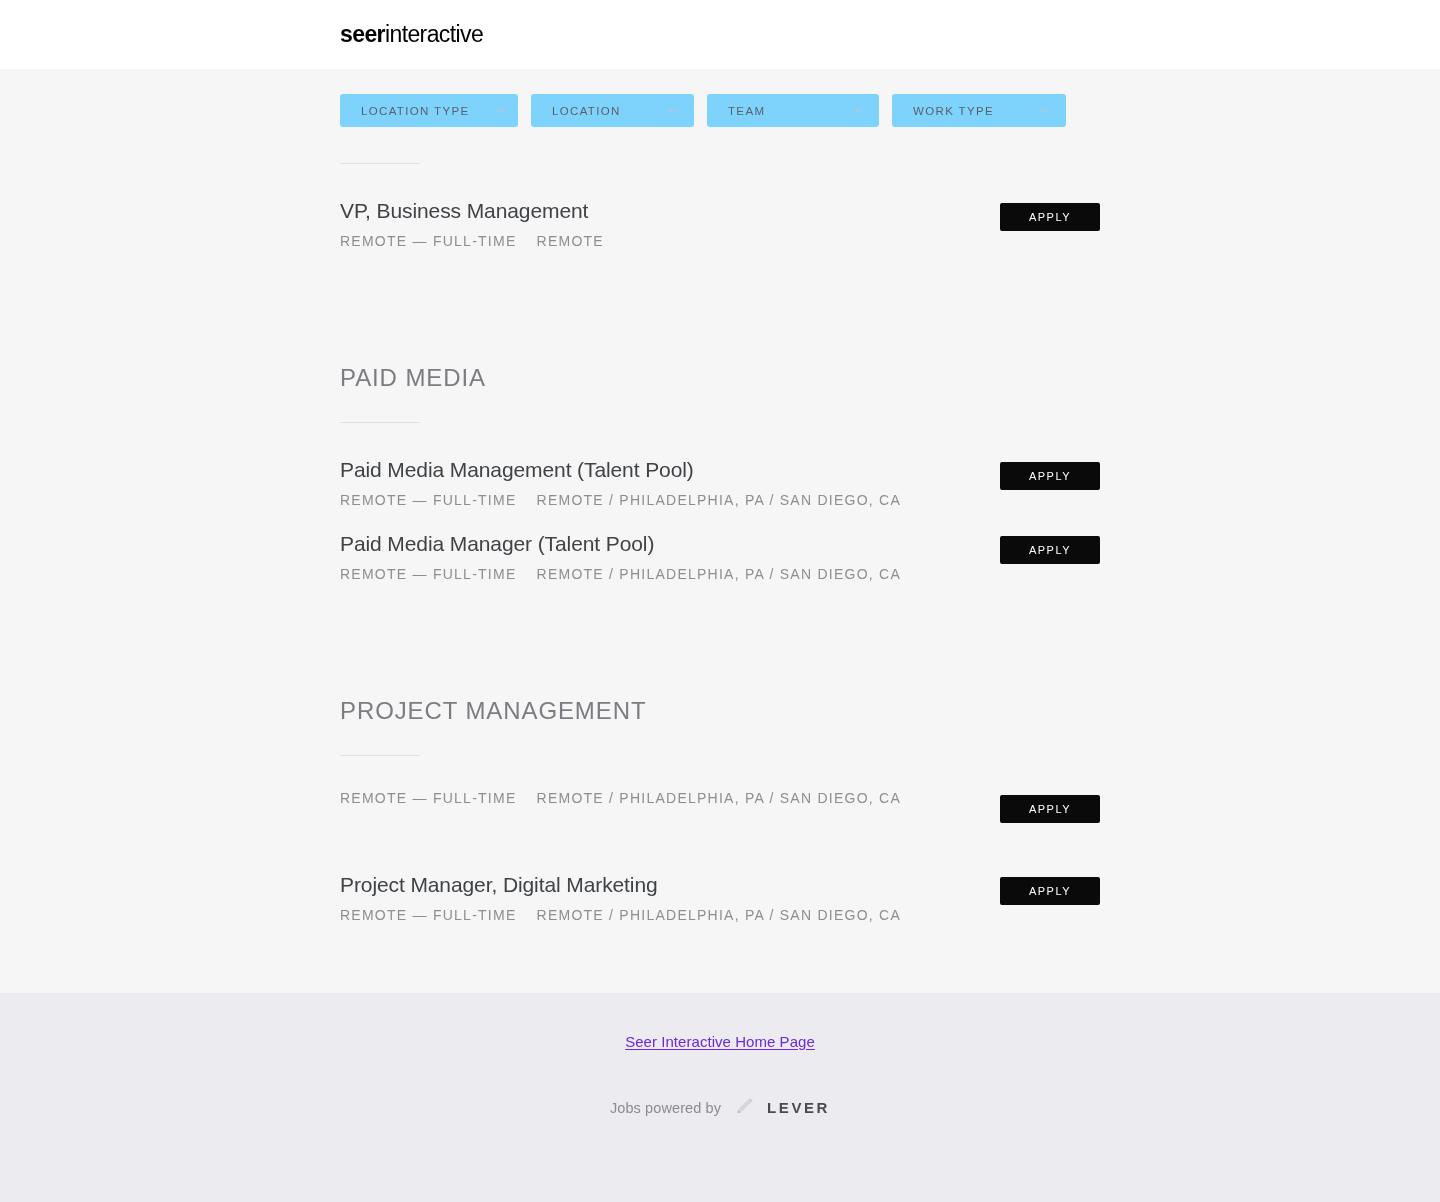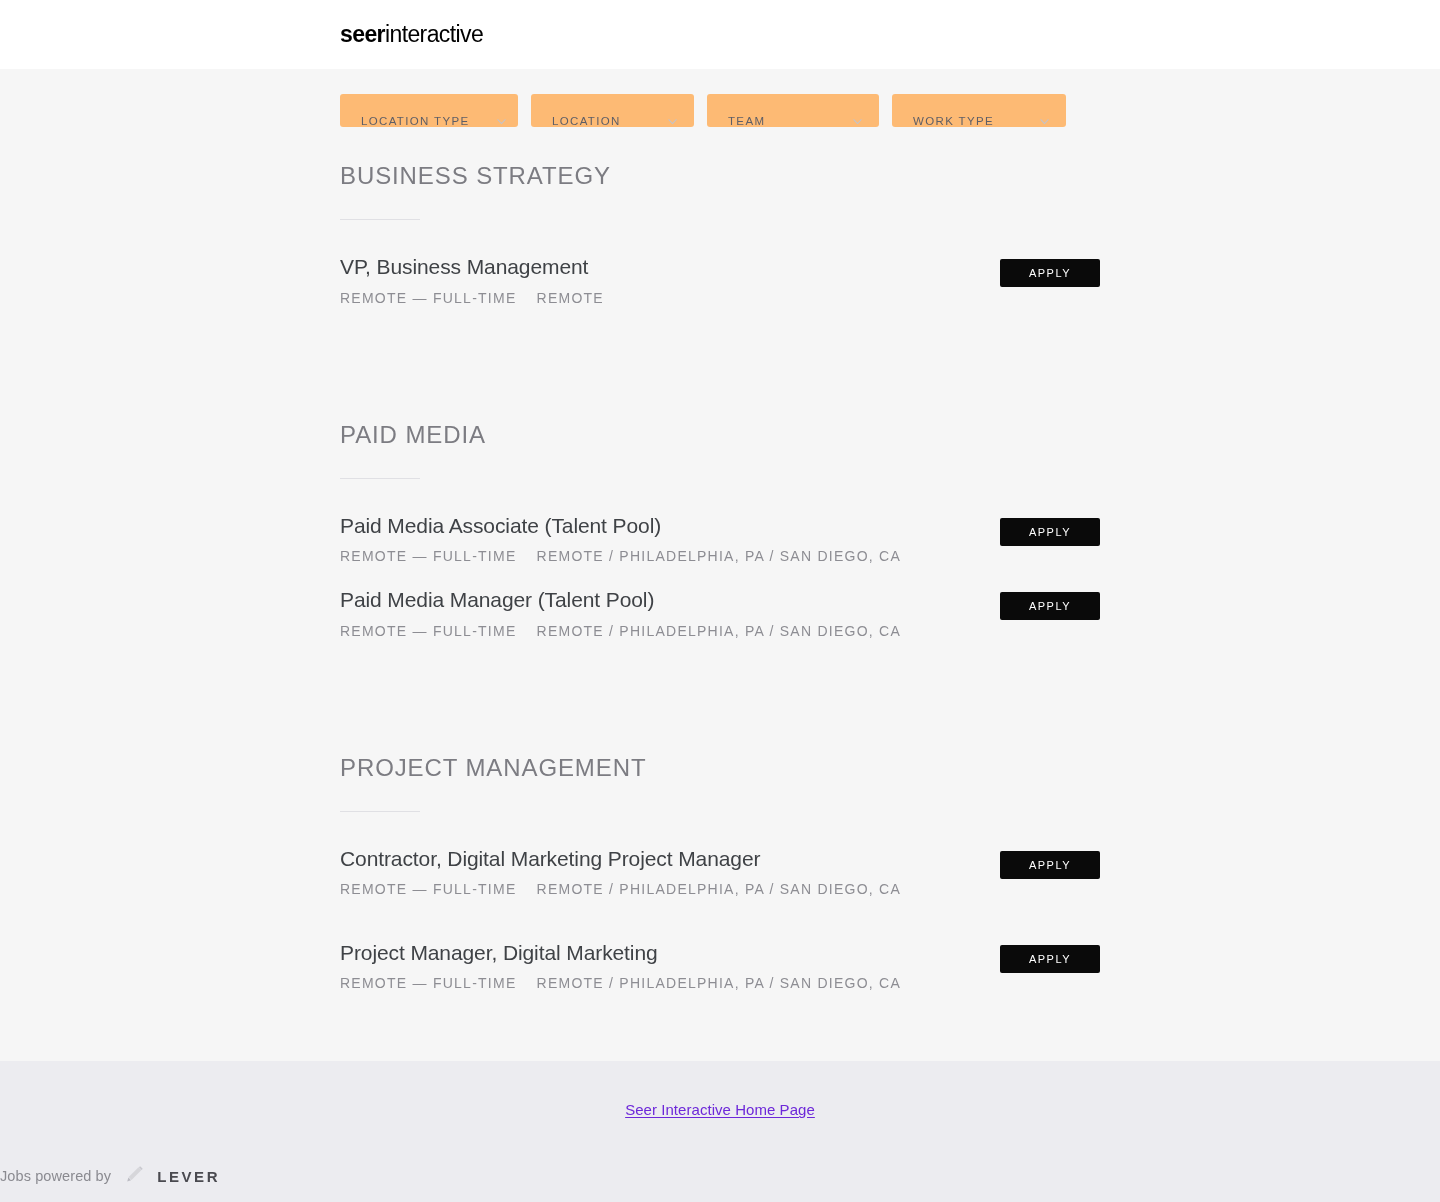--- a/index.html
+++ b/index.html
@@ -52,25 +52,25 @@
   }
 
   
   .filters {
     display: flex;
     gap: 13px;
     margin-bottom: 36px;
   }
   .filter-btn {
     height: 33px;
-    background: #fdba74;
+    background: #7dd3fc;
     border: none;
     border-radius: 3px;
     display: inline-flex;
-    align-items: flex-end;
+    align-items: center;
     justify-content: space-between;
     padding: 0 16px 0 21px;
     cursor: pointer;
     font-family: "Liberation Sans", sans-serif;
   }
   .filter-btn .filter-label {
     font-size: 11.5px;
     letter-spacing: 1.35px;
     color: #5e5e66;
     text-transform: uppercase;
@@ -178,20 +178,21 @@
     color: #6d28d9;
     text-decoration: underline;
     text-underline-offset: 2px;
     letter-spacing: 0.05px;
     cursor: pointer;
   }
   .powered {
     margin-top: 44px;
     display: flex;
     align-items: center;
+    justify-content: center;
     gap: 10px;
   }
   .powered-text {
     font-size: 14.5px;
     color: #8a8a90;
     letter-spacing: 0.1px;
   }
   .lever-mark {
     display: inline-block;
     width: 26px;
@@ -253,21 +254,20 @@
           <span class="filter-chevron">
             <svg viewBox="0 0 12 12" width="11" height="11" aria-hidden="true">
               <path d="M2 4 L6 8.3 L10 4" fill="none" stroke="#c3c3ca" stroke-width="1.1" stroke-linecap="round" stroke-linejoin="round"></path>
             </svg>
           </span>
         </button>
 
       </div>
 
       <section class="section">
-        <h2 class="section-title">Business Strategy</h2>
         <div class="section-rule"></div>
 
         <div class="posting">
           <div class="posting-main">
             <div class="posting-title">VP, Business Management</div>
             <div class="posting-meta">
               <span>Remote — Full-time</span>
               <span>Remote</span>
             </div>
           </div>
@@ -276,21 +276,21 @@
       </section>
 
       <div class="section-spacer"></div>
 
       <section class="section">
         <h2 class="section-title">Paid Media</h2>
         <div class="section-rule"></div>
 
         <div class="posting">
           <div class="posting-main">
-            <div class="posting-title">Paid Media Associate (Talent Pool)</div>
+            <div class="posting-title">Paid Media Management (Talent Pool)</div>
             <div class="posting-meta">
               <span>Remote — Full-time</span>
               <span>Remote / Philadelphia, PA / San Diego, CA</span>
             </div>
           </div>
           <button class="apply-btn">Apply</button>
         </div>
 
         <div class="posting">
           <div class="posting-main">
@@ -305,21 +305,20 @@
       </section>
 
       <div class="section-spacer"></div>
 
       <section class="section">
         <h2 class="section-title">Project Management</h2>
         <div class="section-rule"></div>
 
         <div class="posting">
           <div class="posting-main">
-            <div class="posting-title">Contractor, Digital Marketing Project Manager</div>
             <div class="posting-meta">
               <span>Remote — Full-time</span>
               <span>Remote / Philadelphia, PA / San Diego, CA</span>
             </div>
           </div>
           <button class="apply-btn">Apply</button>
         </div>
 
         <div class="posting-gap"></div>
 

